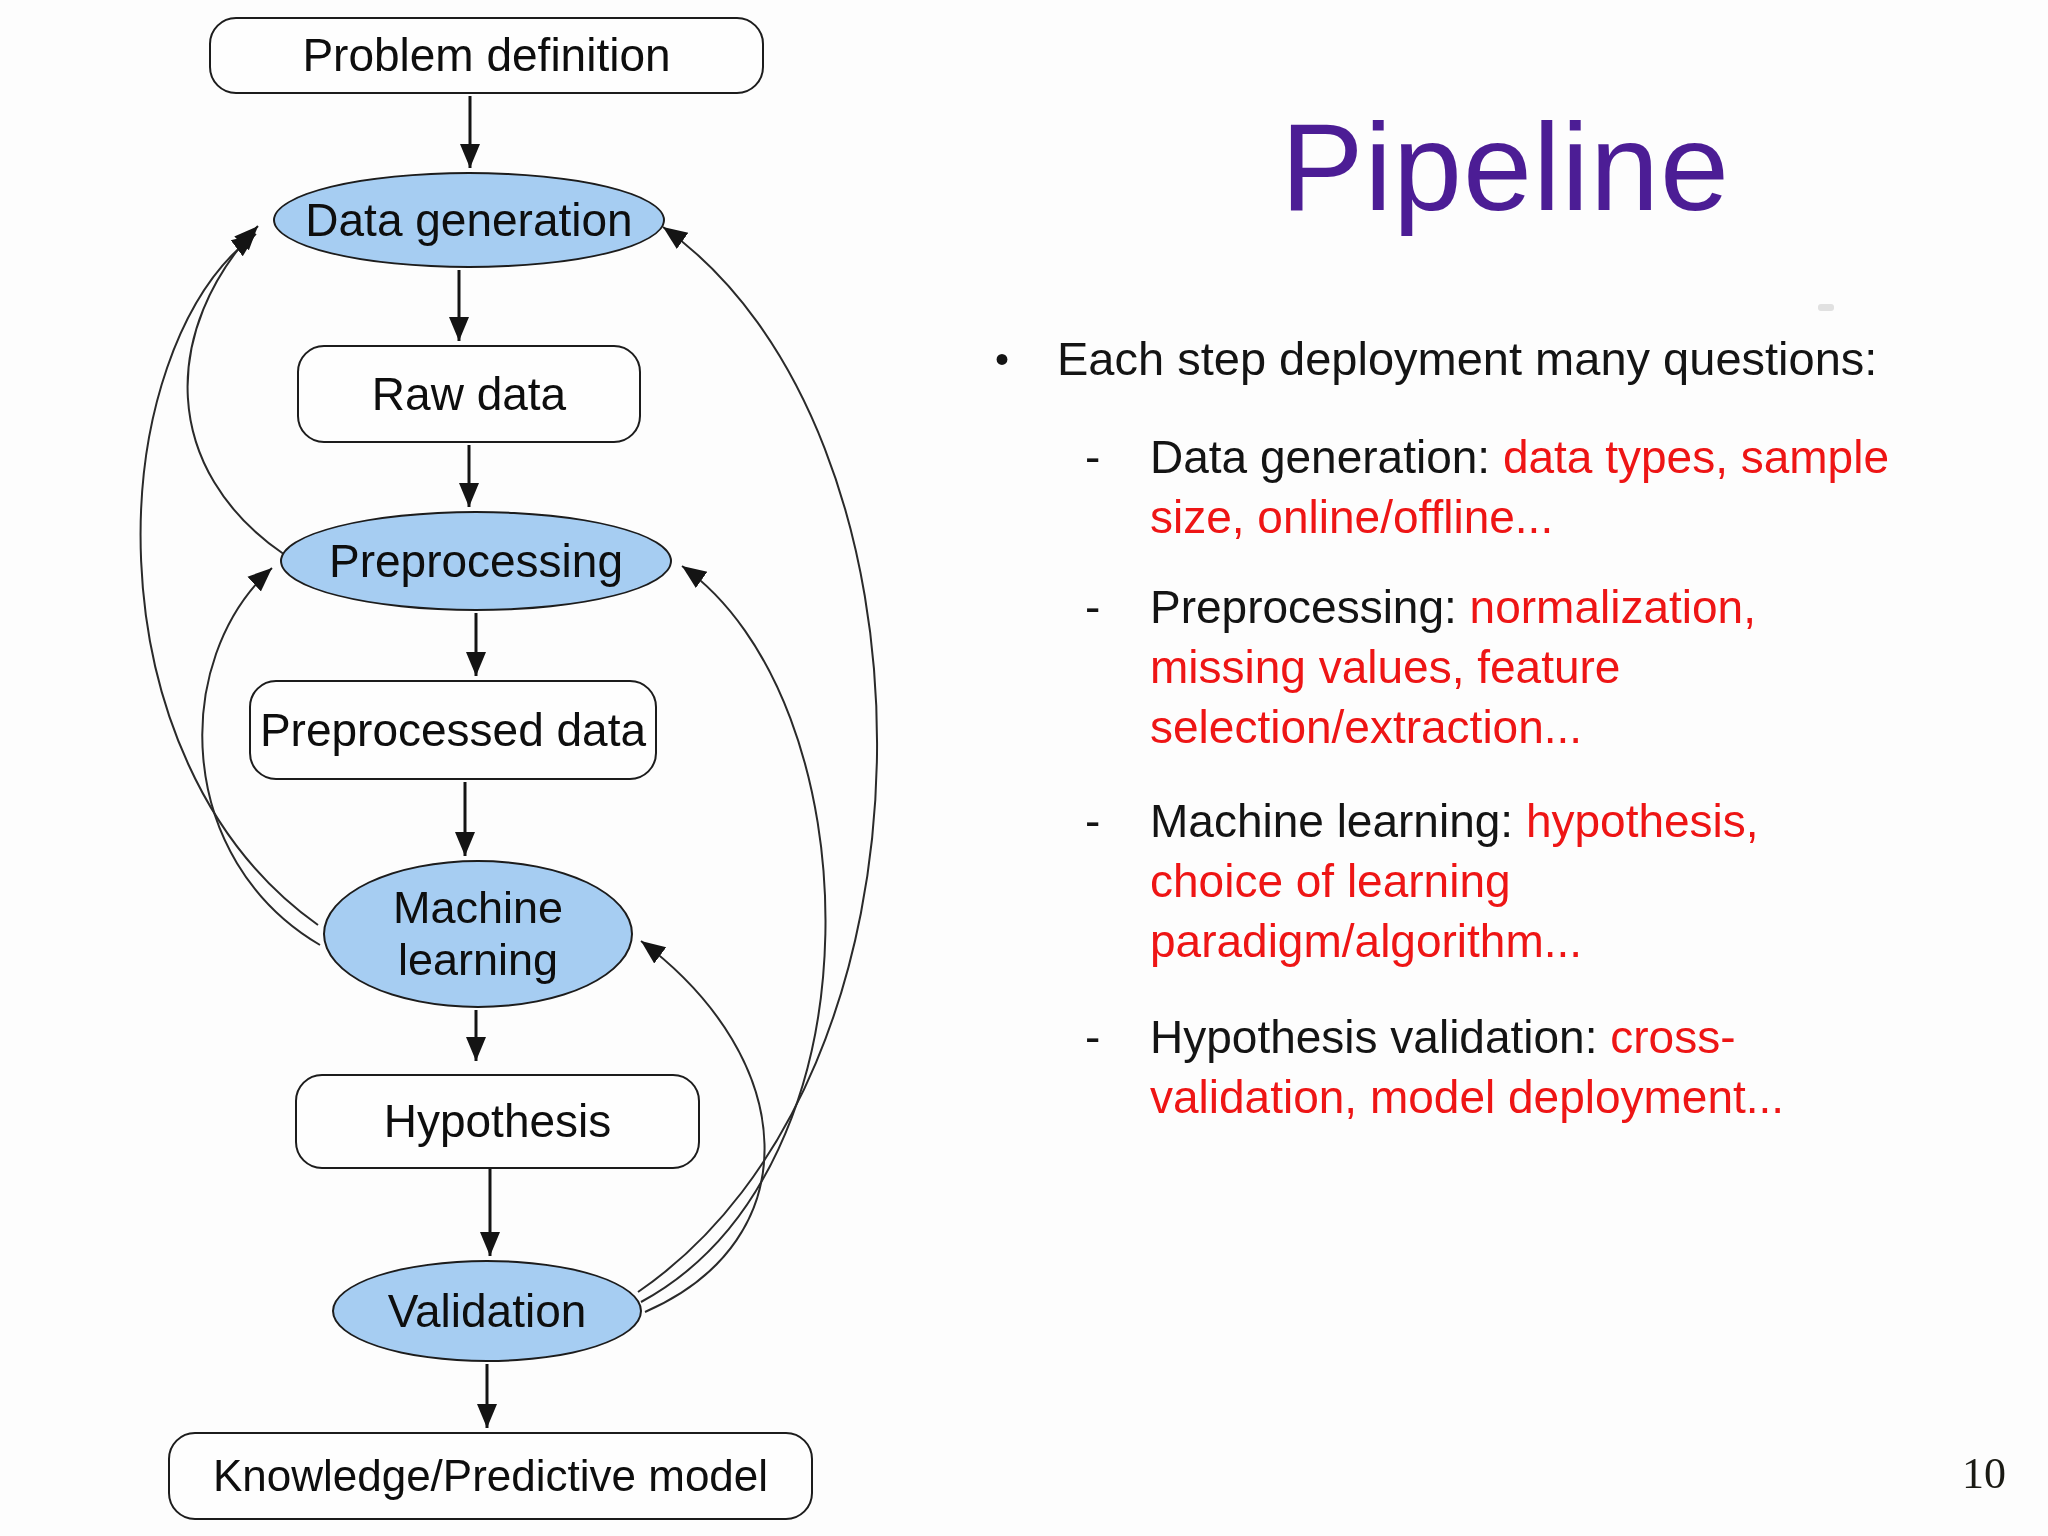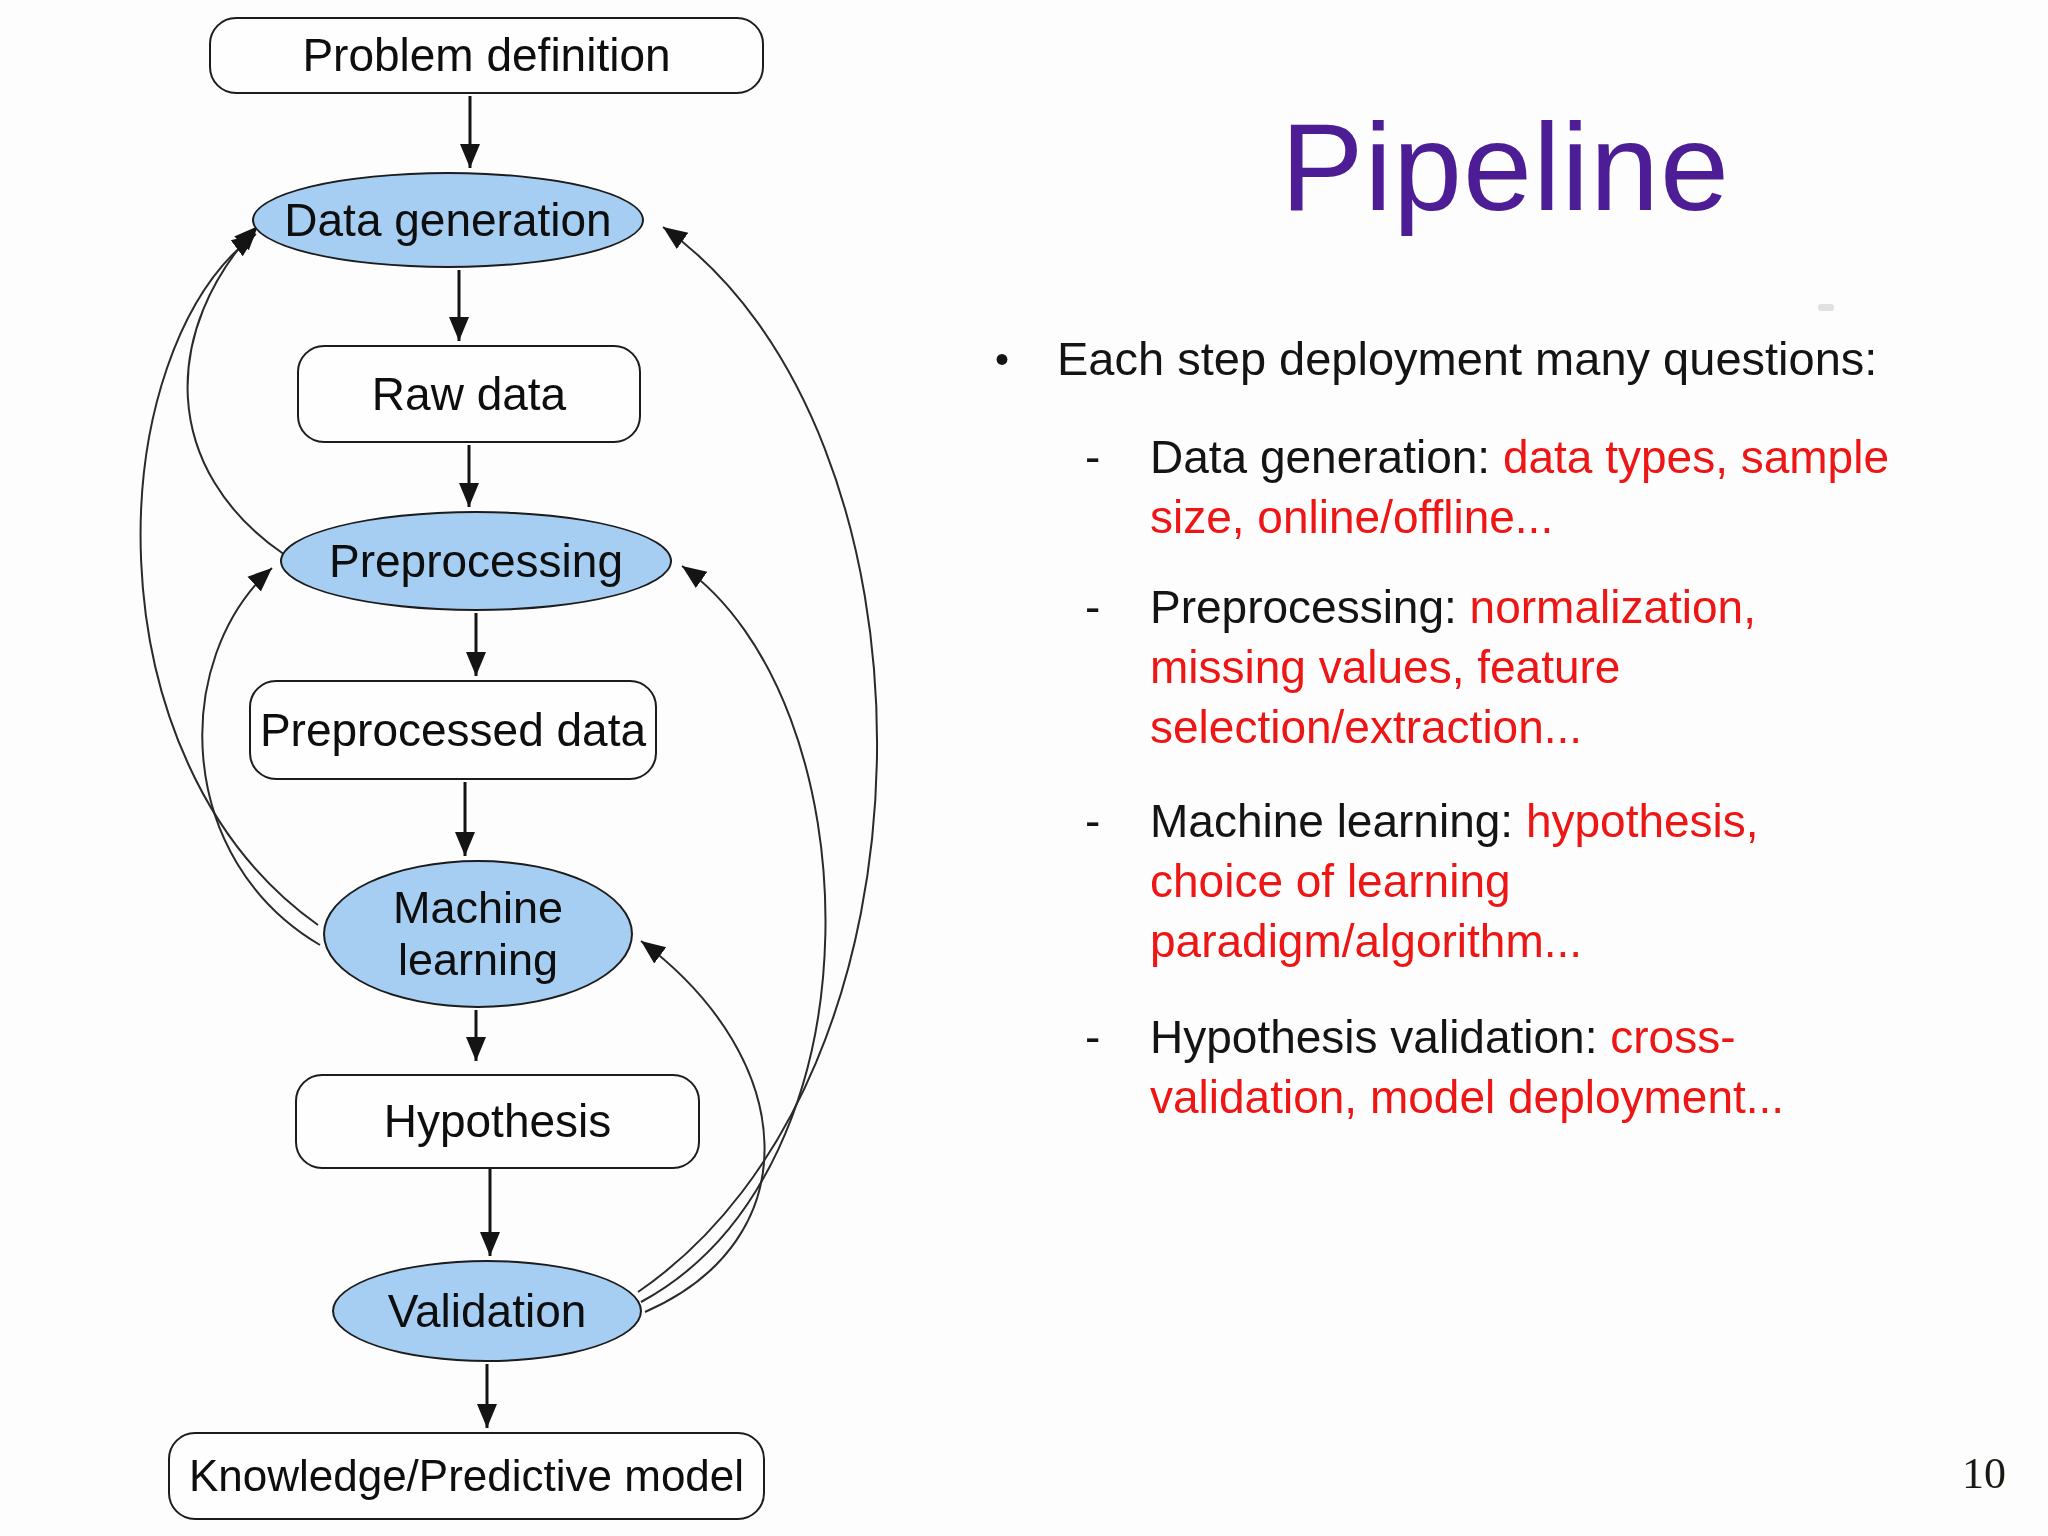--- a/index.html
+++ b/index.html
@@ -12,29 +12,29 @@
   
   #edge-svg{position:absolute;left:0;top:0;width:2048px;height:1536px;}
   .node{
     position:absolute;display:flex;align-items:center;justify-content:center;
     text-align:center;background:#fefefe;border:2px solid #1c1c1c;
     font-size:46px;color:#0e0e0e;line-height:1.15;box-sizing:border-box;
   }
   .node.ellipse{background:#a6cdf2;border-radius:50%;}
   .node.rect{background:#fefefe;border-radius:27px;}
   #node-problem    {left:209px;top:17px;  width:555px;height:77px;}
-  #node-datagen    {left:252px;top:172px; width:392px;height:96px;}
+  #node-datagen    {left:273px;top:172px; width:392px;height:96px;}
   #node-rawdata    {left:297px;top:345px; width:344px;height:98px;}
   #node-preproc    {left:280px;top:511px; width:392px;height:100px;}
   #node-preprocdata{left:249px;top:680px; width:408px;height:100px;}
   #node-ml         {left:323px;top:860px; width:310px;height:148px;font-size:45px;}
   #node-ml .lbl{width:250px;}
   #node-hypothesis {left:295px;top:1065px;width:405px;height:95px;margin-top:9px;}
   #node-validation {left:332px;top:1260px;width:310px;height:102px;}
-  #node-knowledge  {left:168px;top:1432px;width:597px;height:88px;font-size:44px;}
+  #node-knowledge  {left:168px;top:1432px;width:645px;height:88px;font-size:44px;}
   
   .title{
     position:absolute;left:1270px;top:96px;width:460px;
     font-size:124px;color:#4c1d95;text-align:right;letter-spacing:1px;
   }
   .bullet-row{
     position:absolute;left:995px;top:329px;display:flex;
     font-size:47px;color:#141414;line-height:60px;white-space:nowrap;
   }
   .bullet-row .marker{width:62px;font-size:40px;}

